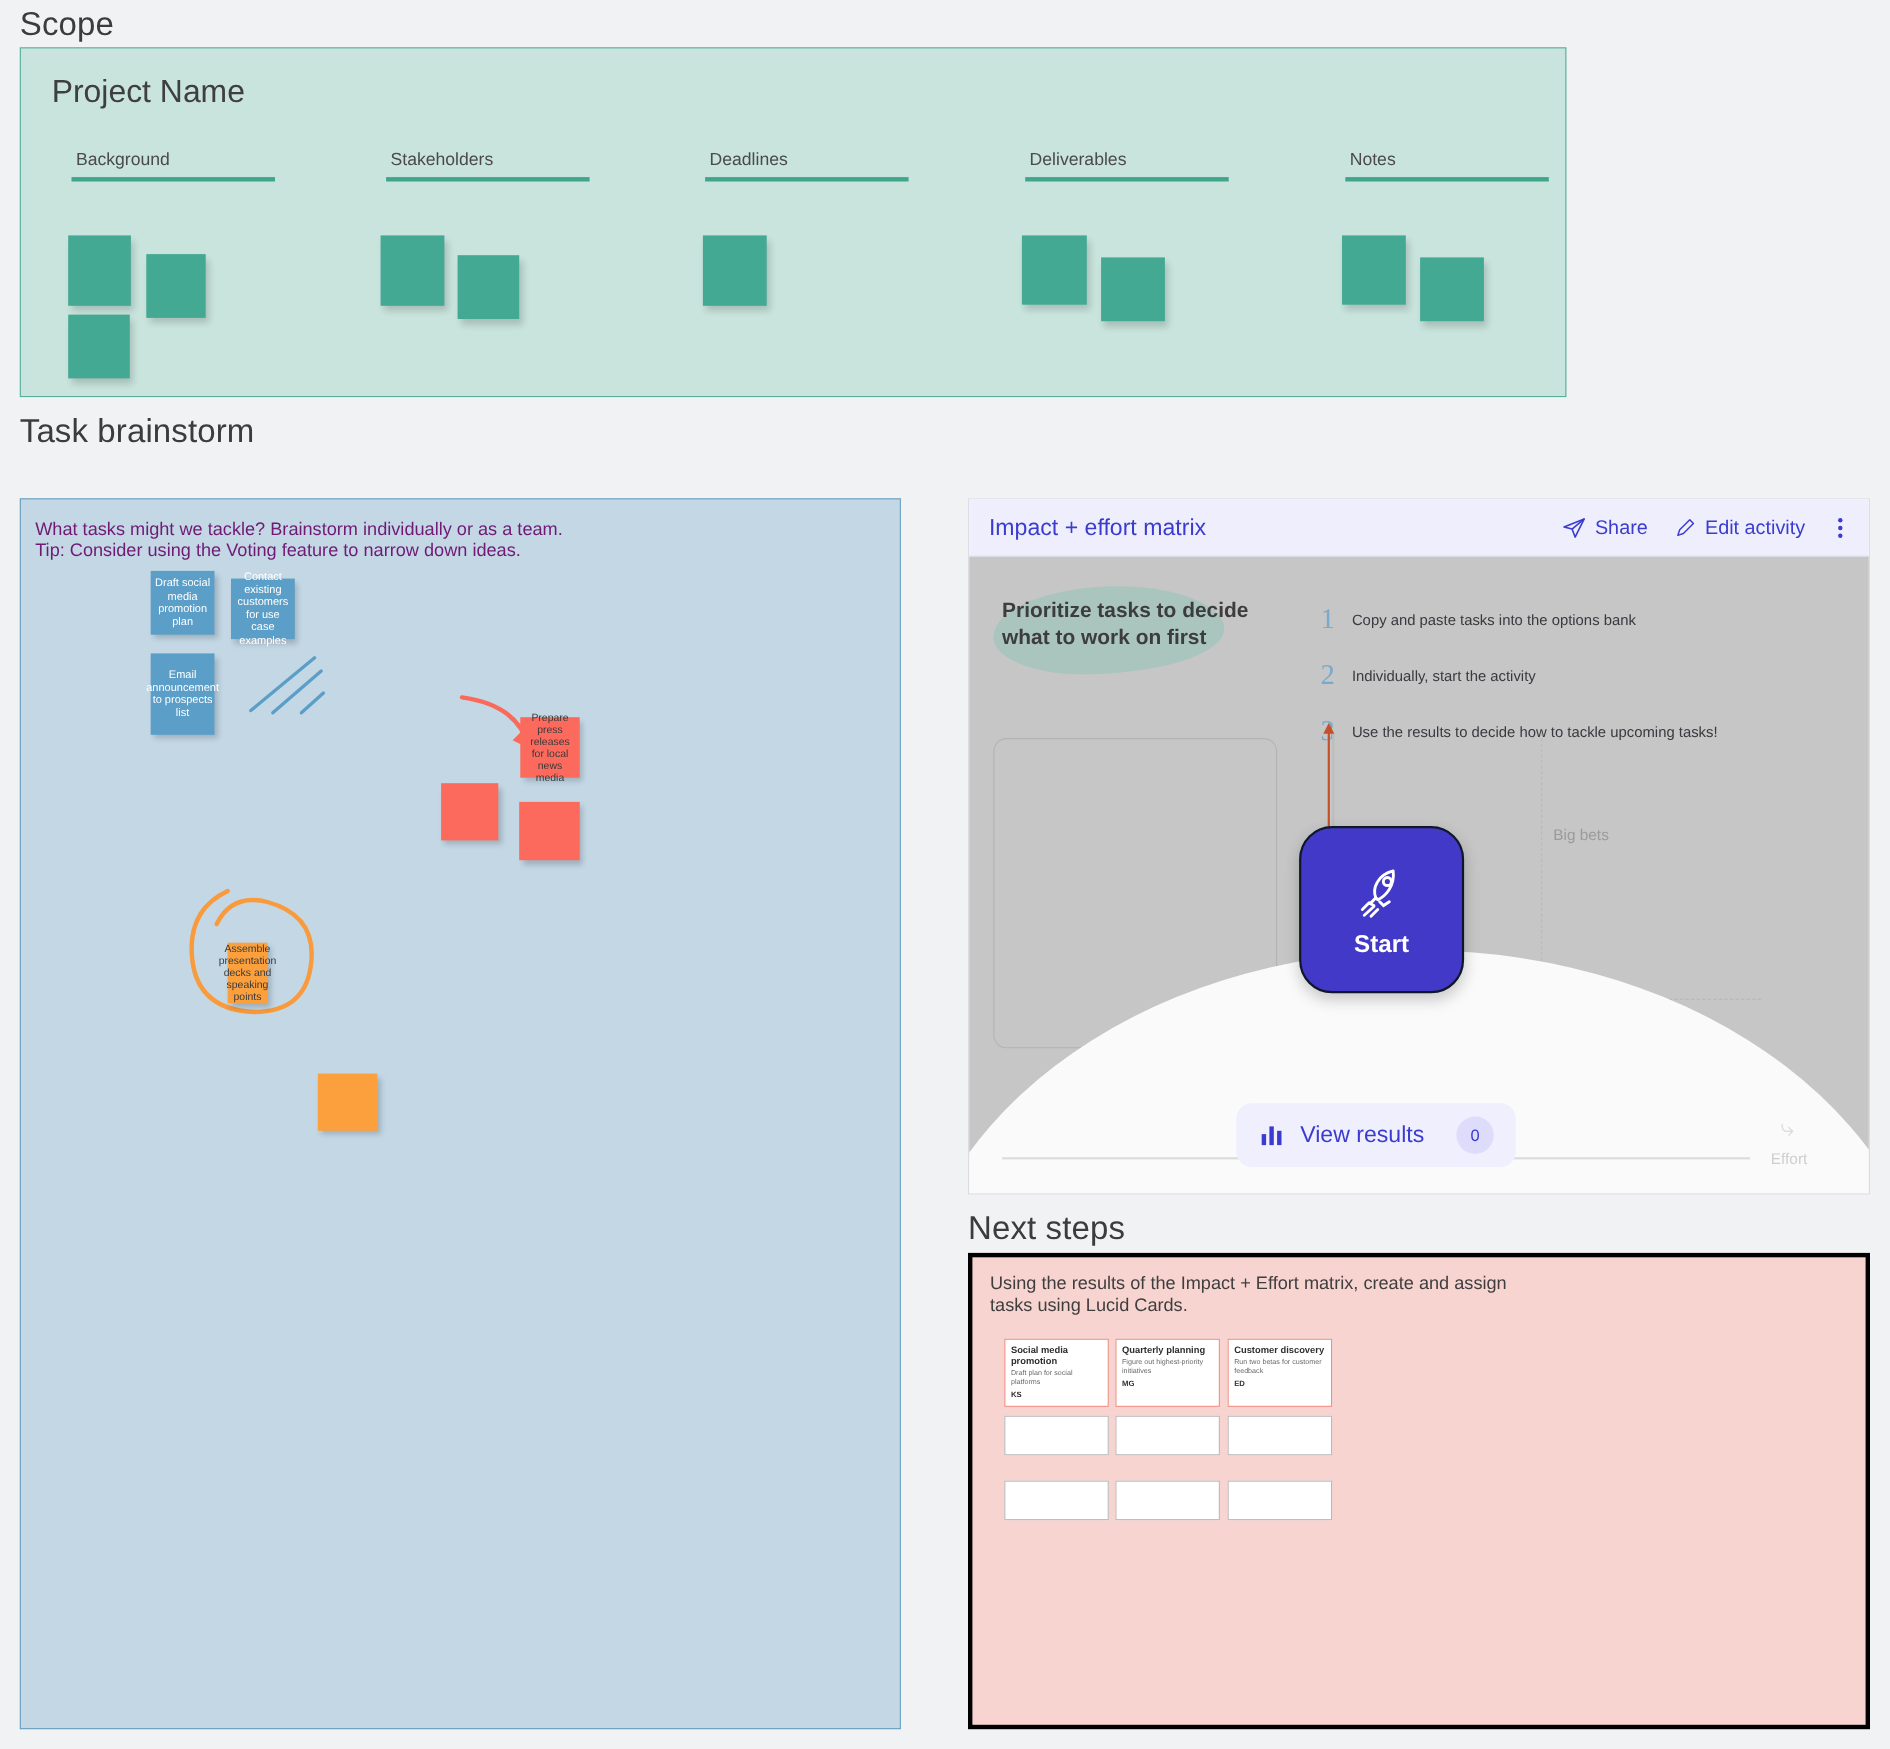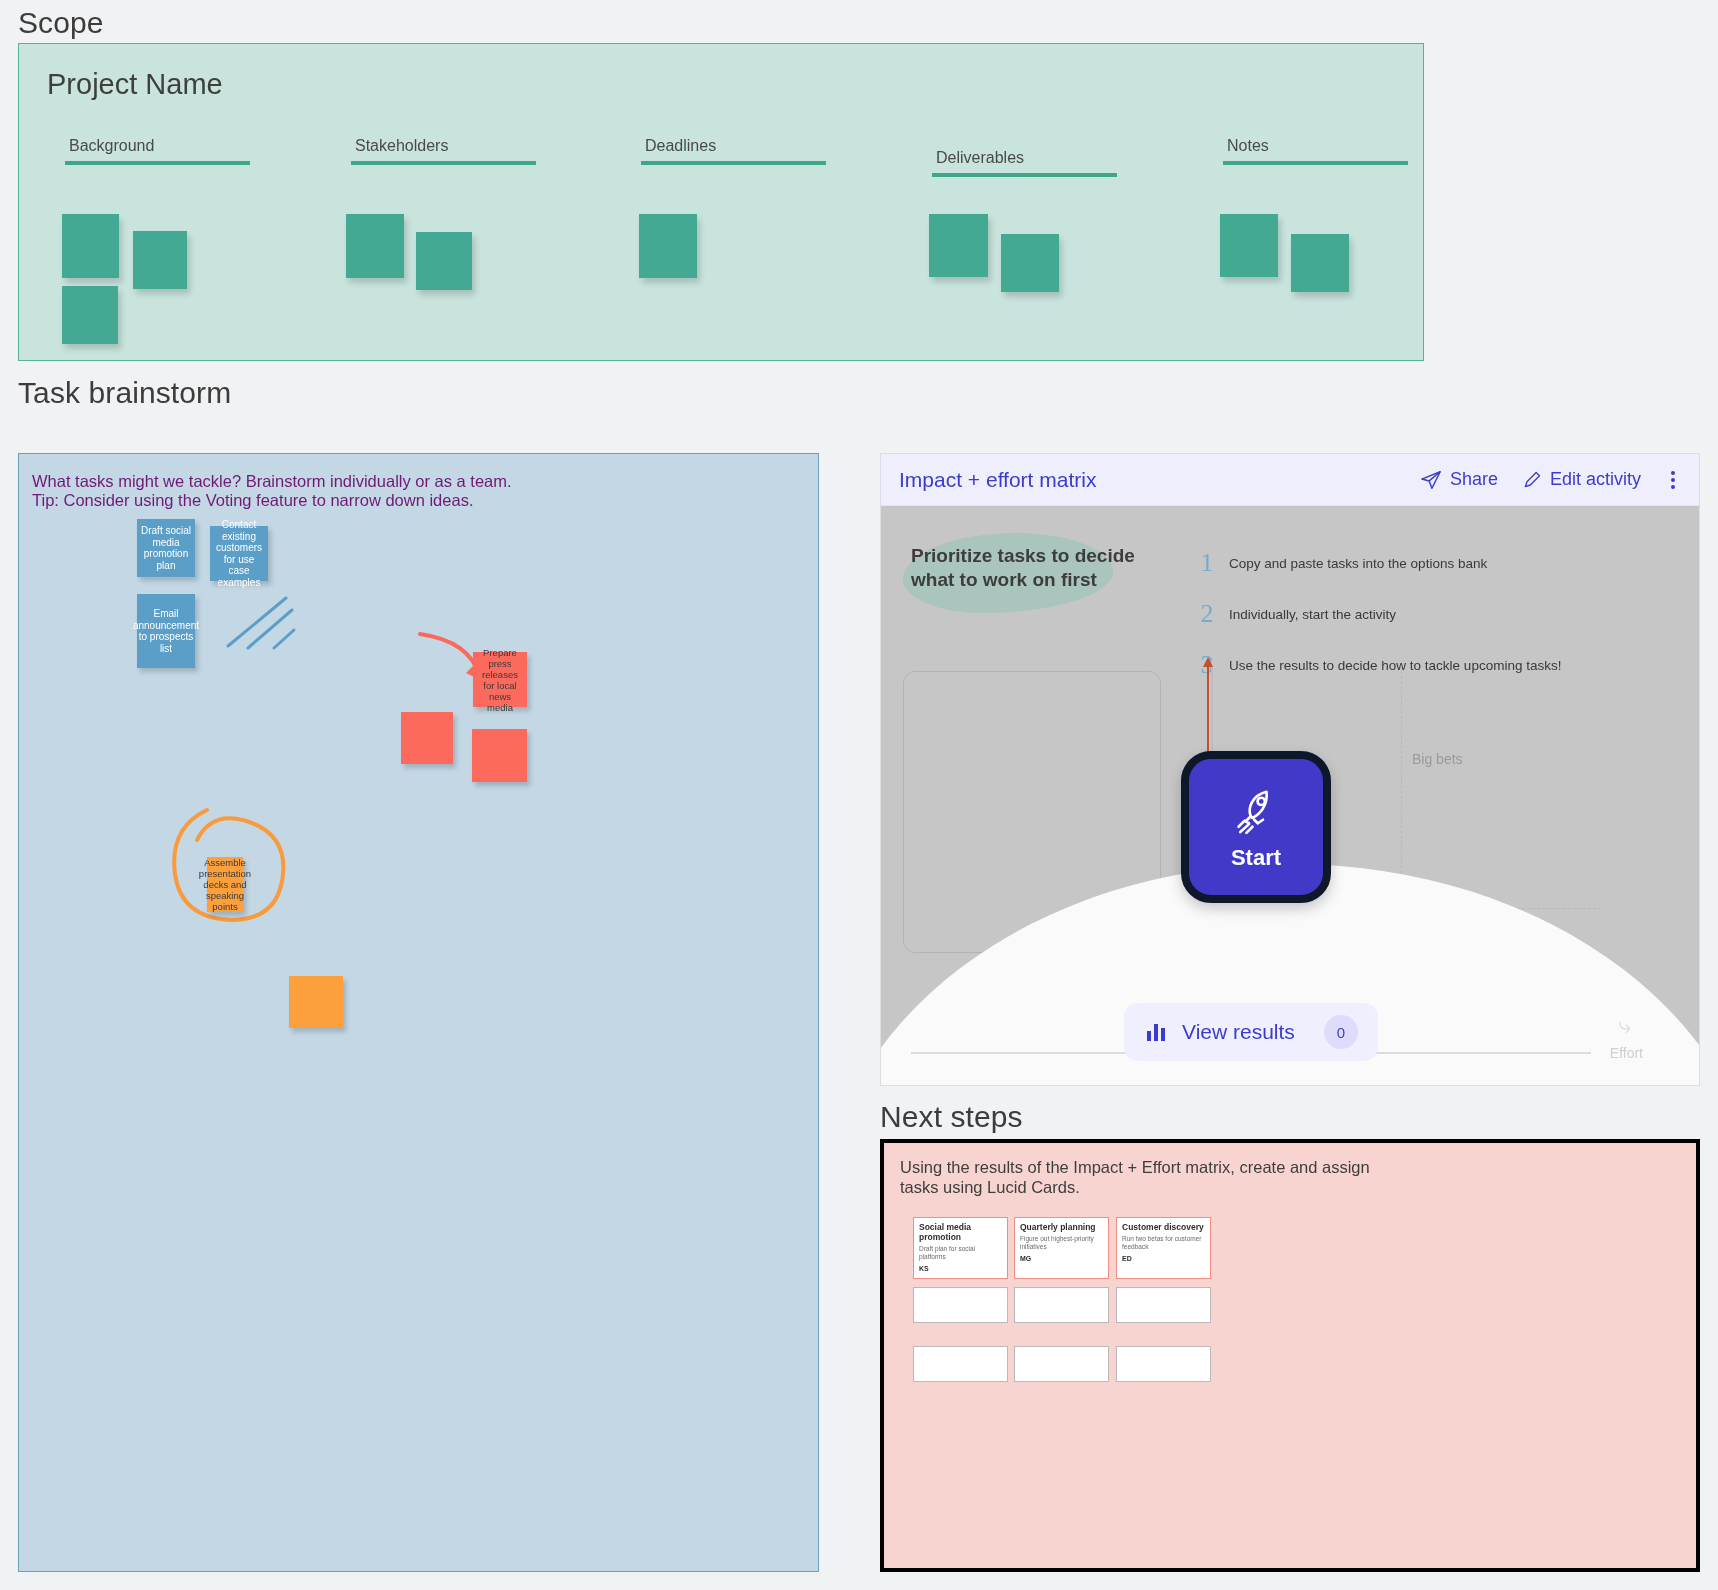--- a/index.html
+++ b/index.html
@@ -170,21 +170,21 @@
     position: absolute; font-size: 14px; color: #9b9b9b;
   }
   .white-arc {
     position: absolute; left: -60px; top: 358px;
     width: 940px; height: 620px; background: #fafafa;
     border-radius: 50% 50% 0 0 / 58% 58% 0 0;
   }
   .start-btn {
     position: absolute; left: 300px; top: 245px;
     width: 150px; height: 152px; border-radius: 30px;
-    background: #4339c8; border: 8px solid #0f172a;
+    background: #4339c8; border: 2px solid #0f172a;
     display: flex; flex-direction: column; align-items: center; justify-content: center;
     gap: 6px; cursor: pointer;
     box-shadow: 0 6px 14px rgba(0,0,0,.2);
   }
   .start-label { color: #fff; font-size: 22px; font-weight: bold; }
   .view-results {
     position: absolute; left: 243px; top: 497px;
     width: 254px; height: 58px; border-radius: 14px;
     background: #f0effd; display: flex; align-items: center; gap: 14px;
     padding: 0 20px; cursor: pointer;
@@ -251,21 +251,21 @@
     </div>
     <div class="snote" style="left:327px; top:170px; width:58px; height:64px;"></div>
     <div class="snote" style="left:397px; top:188px; width:56px; height:58px;"></div>
 
     <div class="scope-col" style="left:622px;">
       <div class="col-label">Deadlines</div>
       <div class="col-rule"></div>
     </div>
     <div class="snote" style="left:620px; top:170px; width:58px; height:64px;"></div>
 
-    <div class="scope-col" style="left:913px;margin-top:12px;">
+    <div class="scope-col" style="left:913px;">
       <div class="col-label">Deliverables</div>
       <div class="col-rule"></div>
     </div>
     <div class="snote" style="left:910px; top:170px; width:59px; height:63px;"></div>
     <div class="snote" style="left:982px; top:190px; width:58px; height:58px;"></div>
 
     <div class="scope-col" style="left:1204px;">
       <div class="col-label">Notes</div>
       <div class="col-rule"></div>
     </div>

